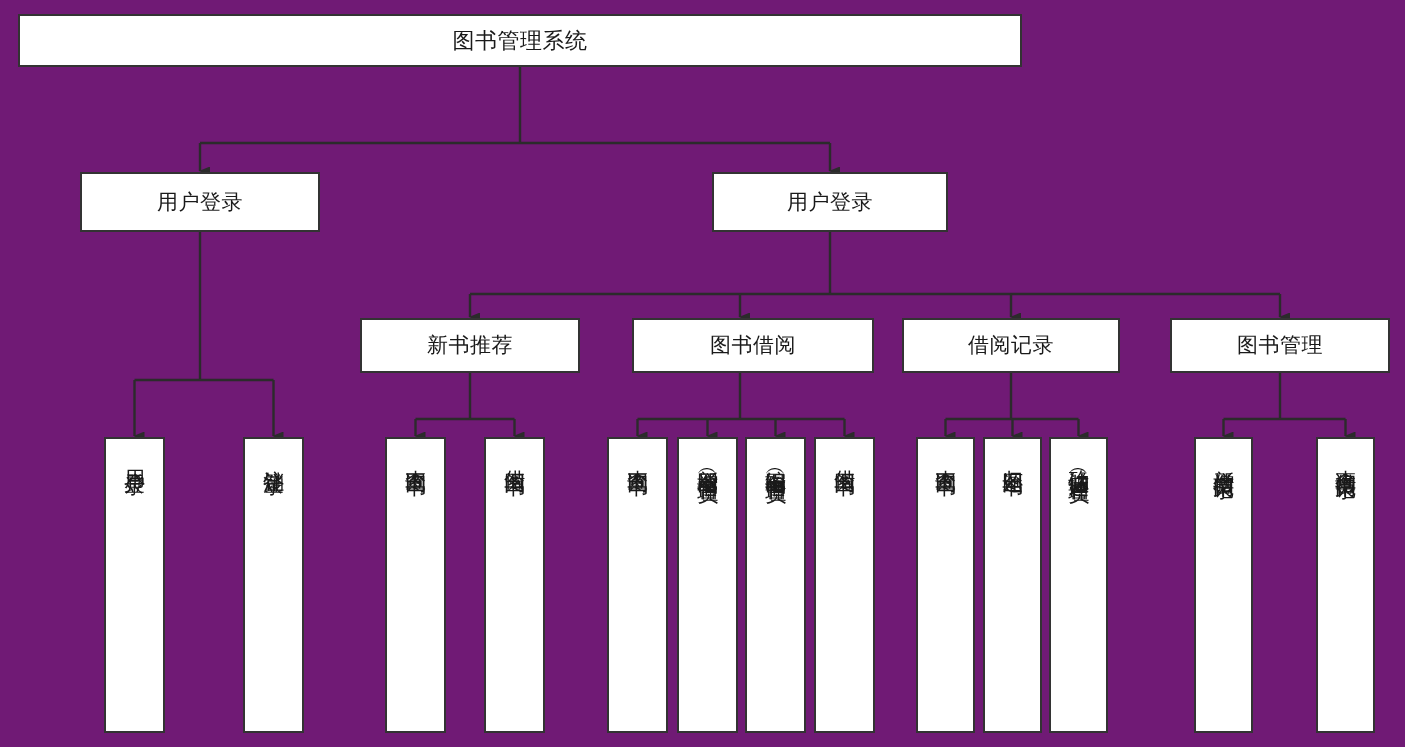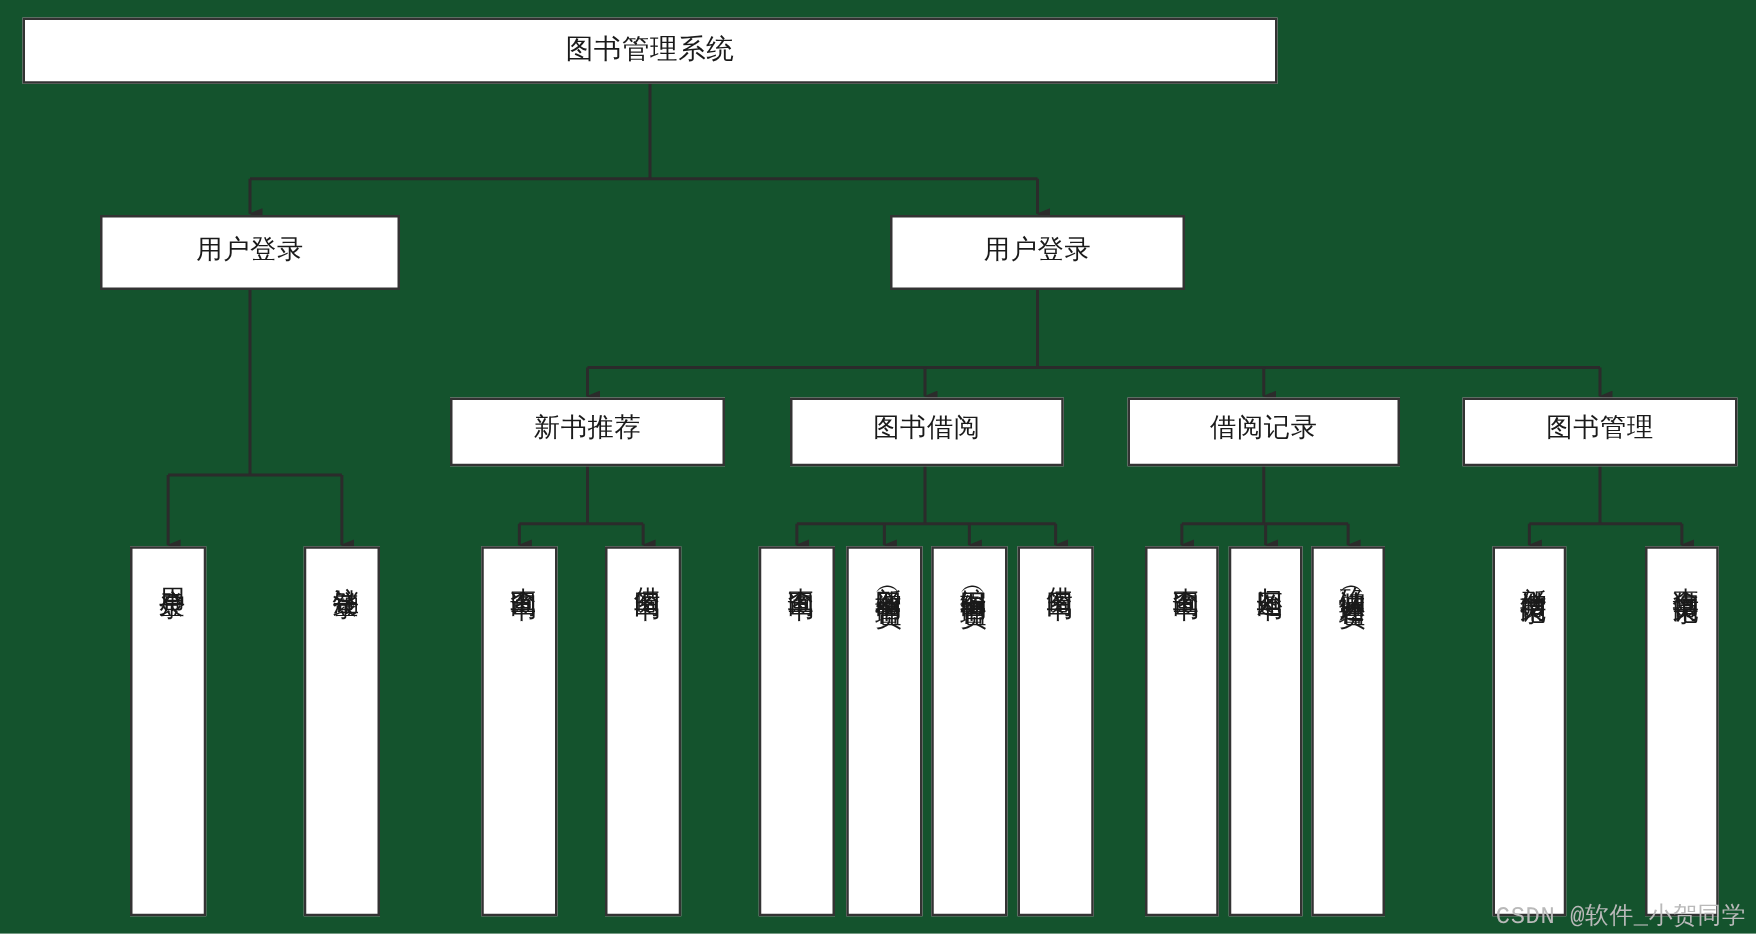--- a/index.html
+++ b/index.html
@@ -7,23 +7,22 @@
     padding: 0;
     background: #ffffff;
   }
   body {
     font-family: "Liberation Sans", "DejaVu Sans", sans-serif;
   }
   #canvas {
     position: relative;
     width: 1405px;
     height: 747px;
-    background: #14532d;
+    background: #701a75;
     overflow: hidden;
-    font-family: Liberation Mono, monospace;
   }
   svg.edges {
     position: absolute;
     left: 0;
     top: 0;
     width: 1405px;
     height: 747px;
     pointer-events: none;
   }
   .node {
@@ -119,21 +118,21 @@
       </div>
       <div class="node" style="left: 80px; top: 172px; width: 240px; height: 60px; border-color: rgb(51, 51, 51); background: rgb(255, 255, 255);">
         <span class="lbl">用户登录</span>
       </div>
       <div class="node" style="left: 712px; top: 172px; width: 236px; height: 60px; border-color: rgb(51, 51, 51); background: rgb(255, 255, 255);">
         <span class="lbl">用户登录</span>
       </div>
       <div class="node" style="left: 360px; top: 318px; width: 220px; height: 55px; border-color: rgb(51, 51, 51); background: rgb(255, 255, 255); align-items: center;">
         <span class="lbl">新书推荐</span>
       </div>
-      <div class="node" style="left: 632px; top: 318px; width: 219px; height: 55px; border-color: rgb(51, 51, 51); background: rgb(255, 255, 255);">
+      <div class="node" style="left: 632px; top: 318px; width: 242px; height: 55px; border-color: rgb(51, 51, 51); background: rgb(255, 255, 255);">
         <span class="lbl">图书借阅</span>
       </div>
       <div class="node" style="left: 902px; top: 318px; width: 218px; height: 55px; border-color: rgb(51, 51, 51); background: rgb(255, 255, 255);">
         <span class="lbl">借阅记录</span>
       </div>
       <div class="node" style="left: 1170px; top: 318px; width: 220px; height: 55px; border-color: rgb(51, 51, 51); background: rgb(255, 255, 255);">
         <span class="lbl">图书管理</span>
       </div>
       <div class="node vert" style="left: 104px; top: 437px; width: 61px; height: 296px; border-color: rgb(51, 51, 51); background: rgb(255, 255, 255);">
         <span class="lbl">用户登录</span>
@@ -169,14 +168,13 @@
         <span class="lbl">确认归还（管理员）</span>
       </div>
       <div class="node vert" style="left: 1194px; top: 437px; width: 59px; height: 296px; border-color: rgb(51, 51, 51); background: rgb(255, 255, 255);">
         <span class="lbl">新增借阅记录</span>
       </div>
       <div class="node vert" style="left: 1316px; top: 437px; width: 59px; height: 296px; border-color: rgb(51, 51, 51); background: rgb(255, 255, 255);">
         <span class="lbl">查询借阅记录</span>
       </div>
     </div>
 
-  <div id="watermark">CSDN @软件_小贺同学</div>
 </div>
 
 </body></html>

